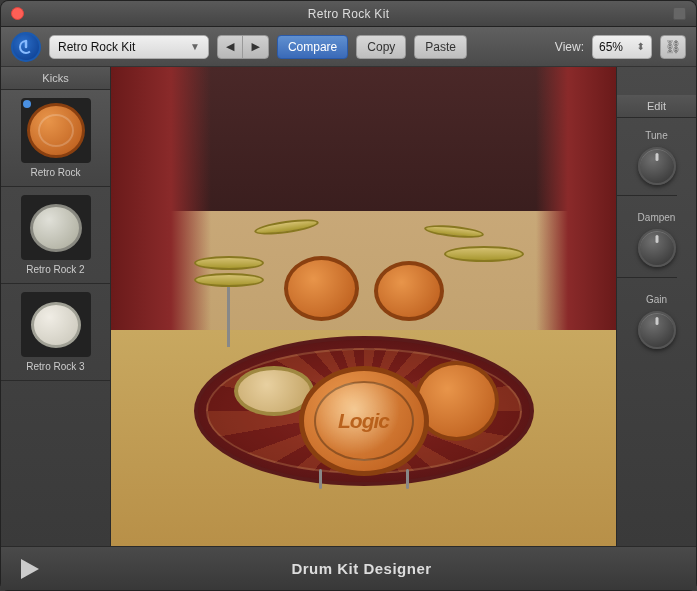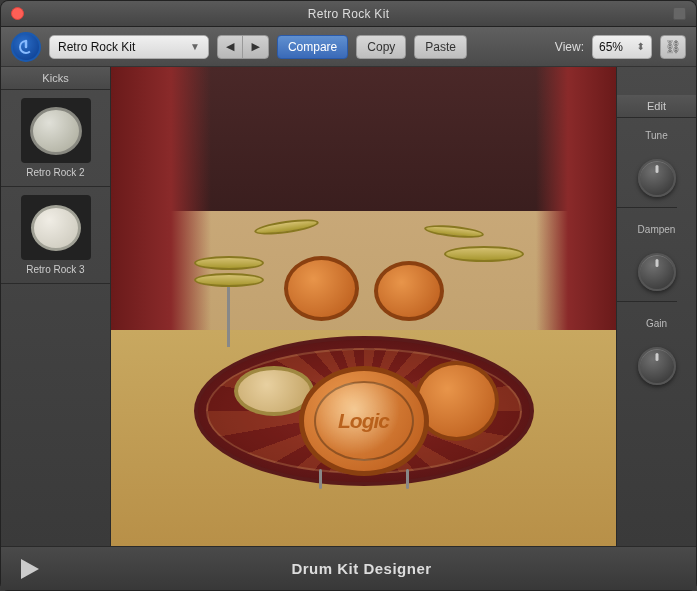--- a/index.html
+++ b/index.html
@@ -525,21 +525,21 @@
       color: #ccc;
       border-bottom: 1px solid #2a2a2a;
       background: linear-gradient(180deg, #565656 0%, #484848 100%);
       margin-top: 28px;
     }
     .knob-section {
       display: flex;
       flex-direction: column;
       align-items: center;
       padding: 12px 0 6px;
-      gap: 18px;
+      gap: 6px;
     }
     .knob-label {
       font-size: 10px;
       color: #bbb;
     }
     .knob {
       width: 38px;
       height: 38px;
       border-radius: 50%;
       background: radial-gradient(circle at 38% 30%, #707070, #303030);
@@ -648,20 +648,29 @@
     <div class="link-btn">
       <span>⛓</span>
     </div>
   </div>
 
   <div class="main-area">
 
     <div class="kicks-panel">
       <div class="panel-header">Kicks</div>
 
+      <div class="kick-item selected">
+        <div class="kick-thumbnail">
+          <div class="selected-indicator"></div>
+          <div class="kick-thumb-inner">
+            <div class="kick1-visual"></div>
+          </div>
+        </div>
+        <span class="kick-label">Retro Rock</span>
+      </div>
 
       <div class="kick-item">
         <div class="kick-thumbnail">
           <div class="kick-thumb-inner">
             <div class="kick2-visual"></div>
           </div>
         </div>
         <span class="kick-label">Retro Rock 2</span>
       </div>
 

